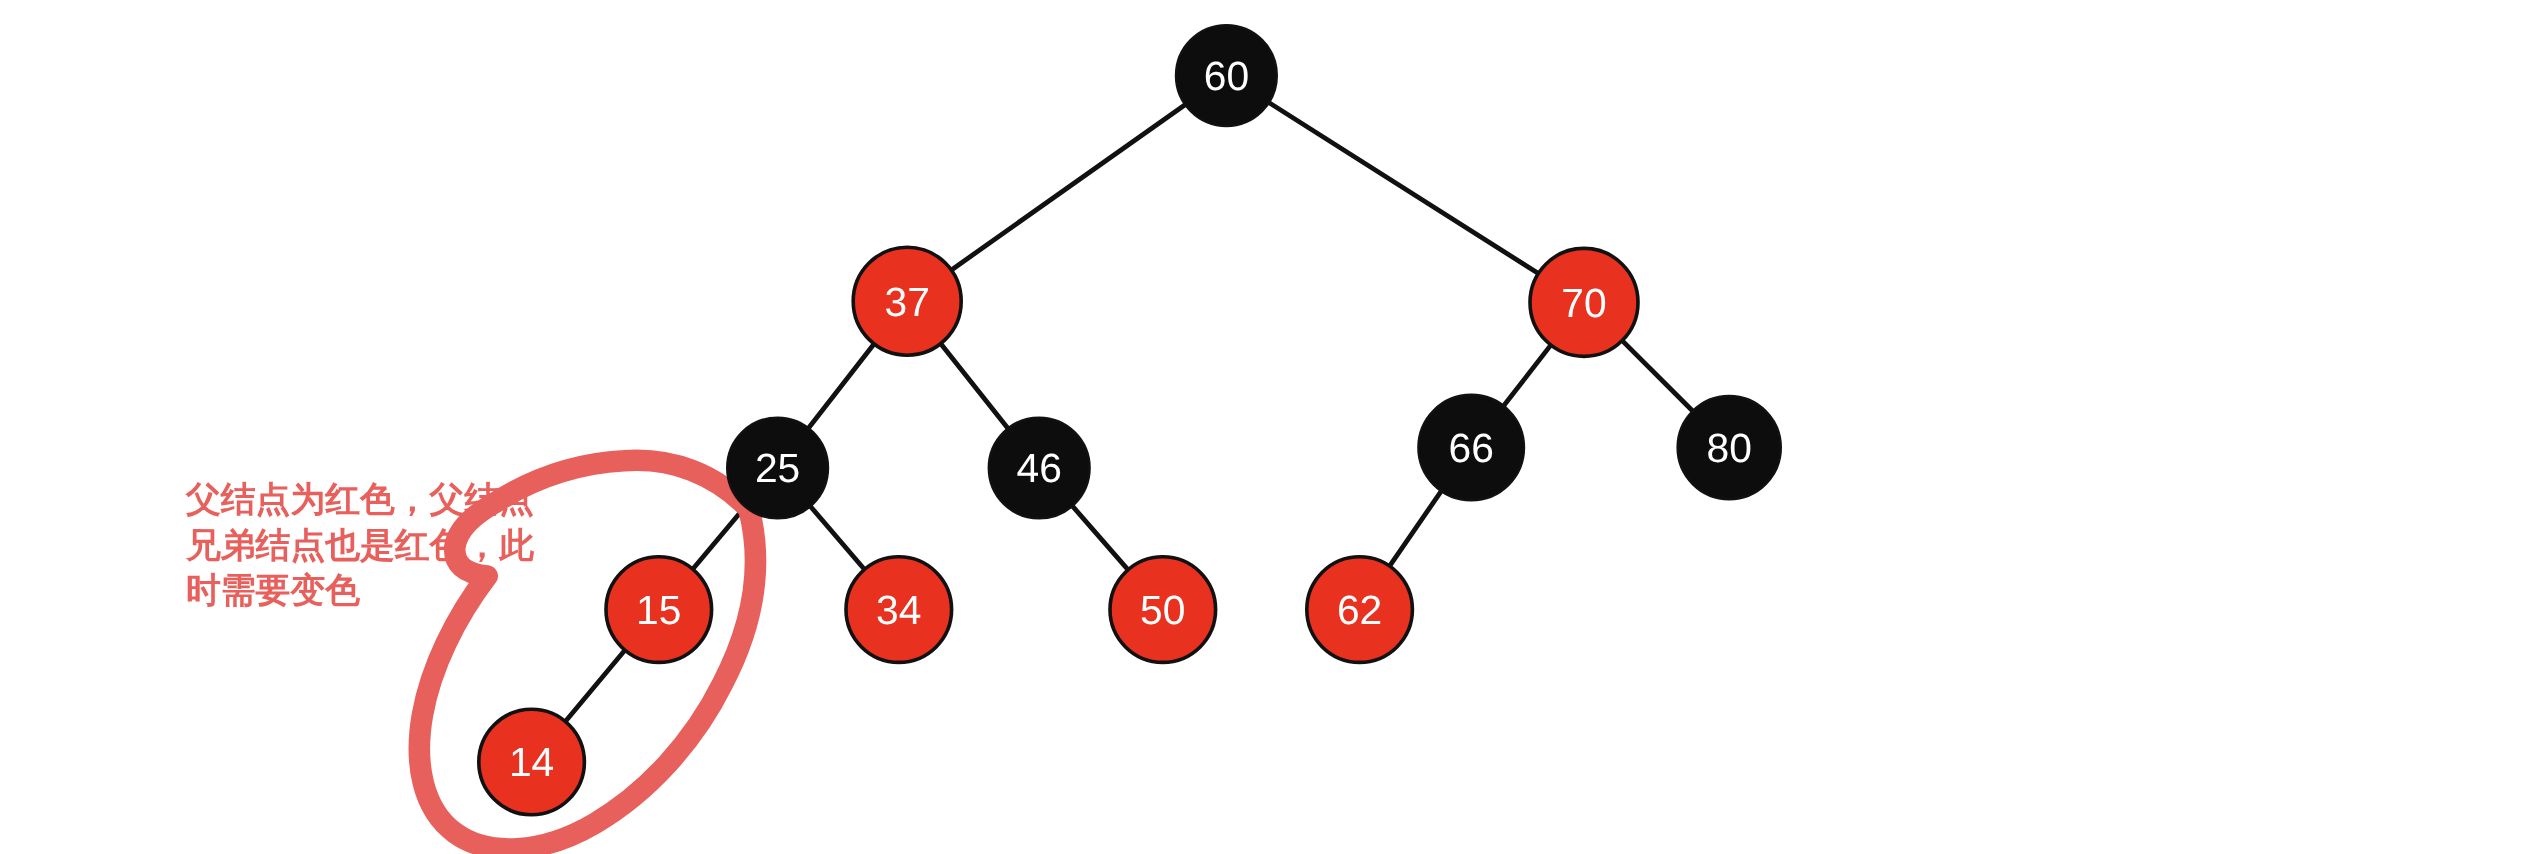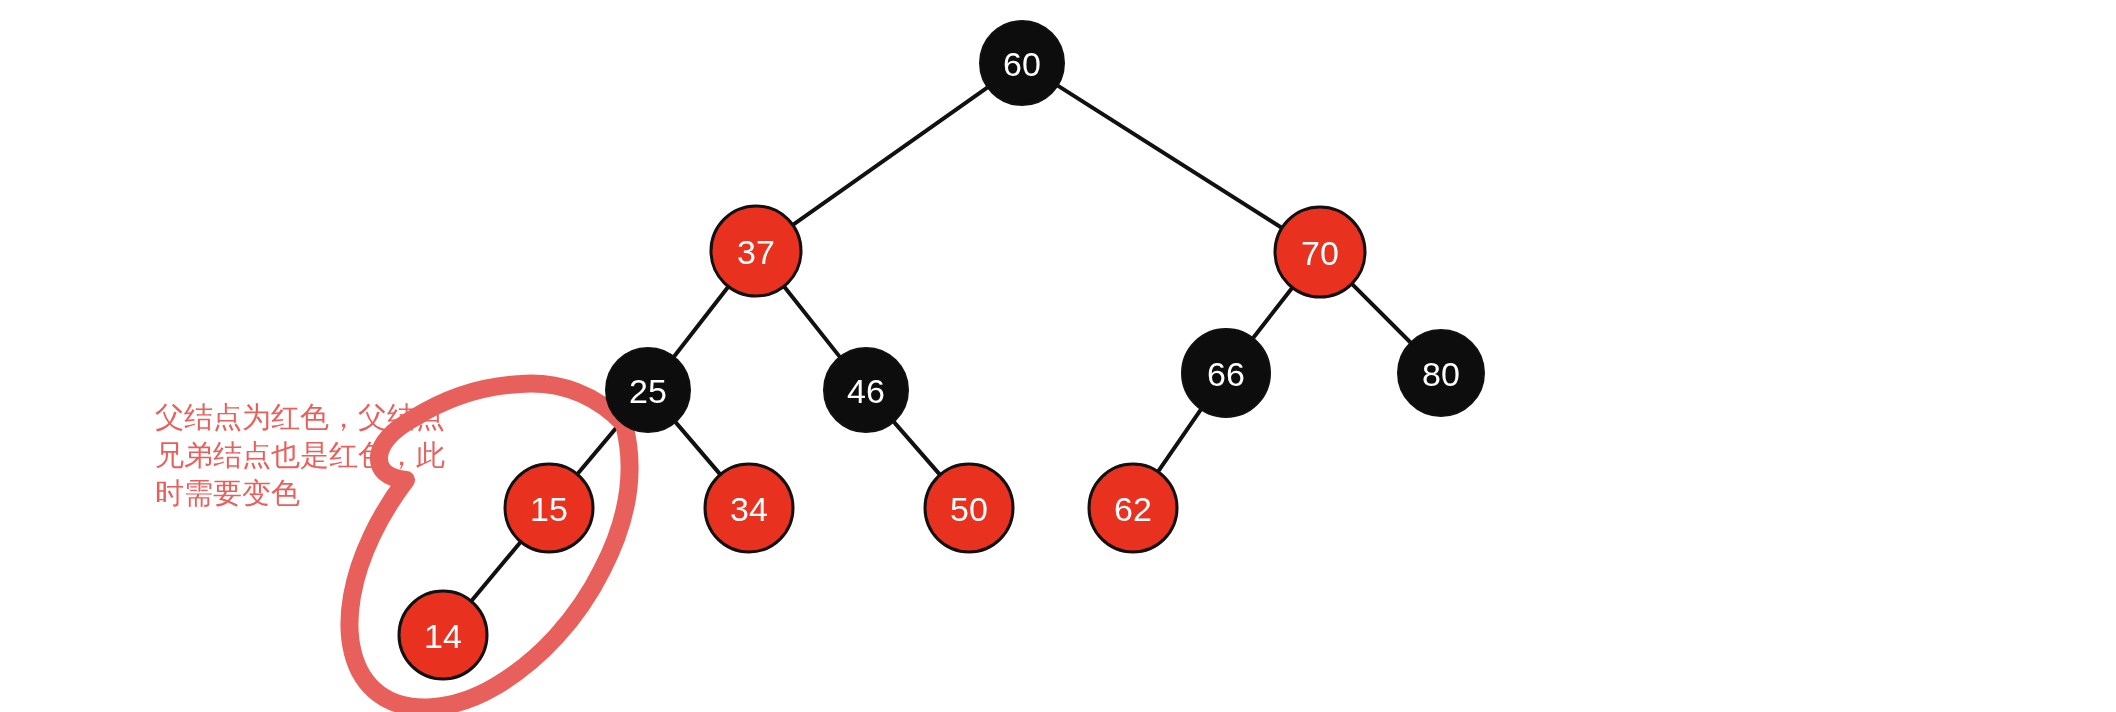--- a/index.html
+++ b/index.html
@@ -36,20 +36,21 @@
     left: 155px;
     top: 398px;
     width: 300px;
     color: #E8605C;
     font-family: "Liberation Sans", "DejaVu Sans", sans-serif;
     font-size: 29px;
     line-height: 38px;
     letter-spacing: 0px;
     white-space: pre-wrap;
     user-select: none;
+    font-weight: bold;
   }
 </style>
 </head>
 <body>
 
 <div id="stage">
 
   <svg id="tree-svg" viewBox="0 0 2116 712">
     <g id="edge-layer">
         <line x1="989.3349042162185" y1="86.08660905019143" x2="791.1149779675651" y2="226.18189527104423" stroke="#111111" stroke-width="4" stroke-linecap="round"></line>

